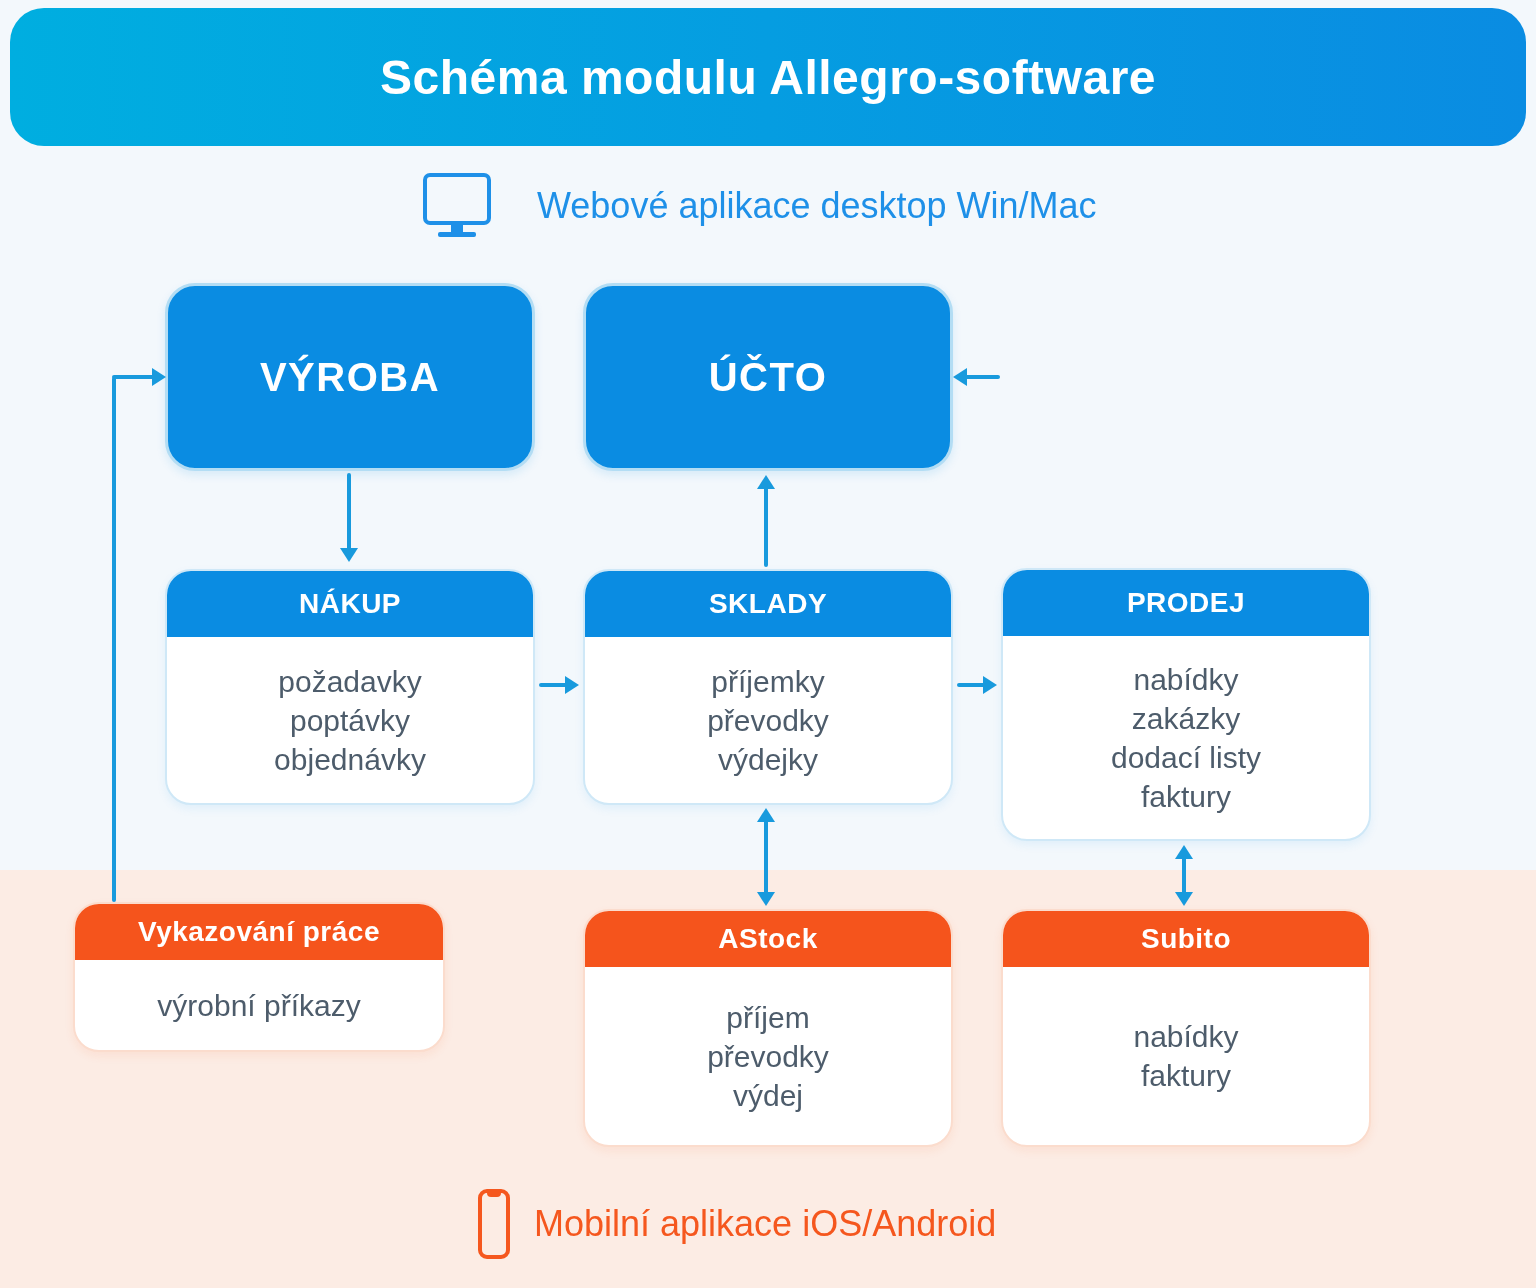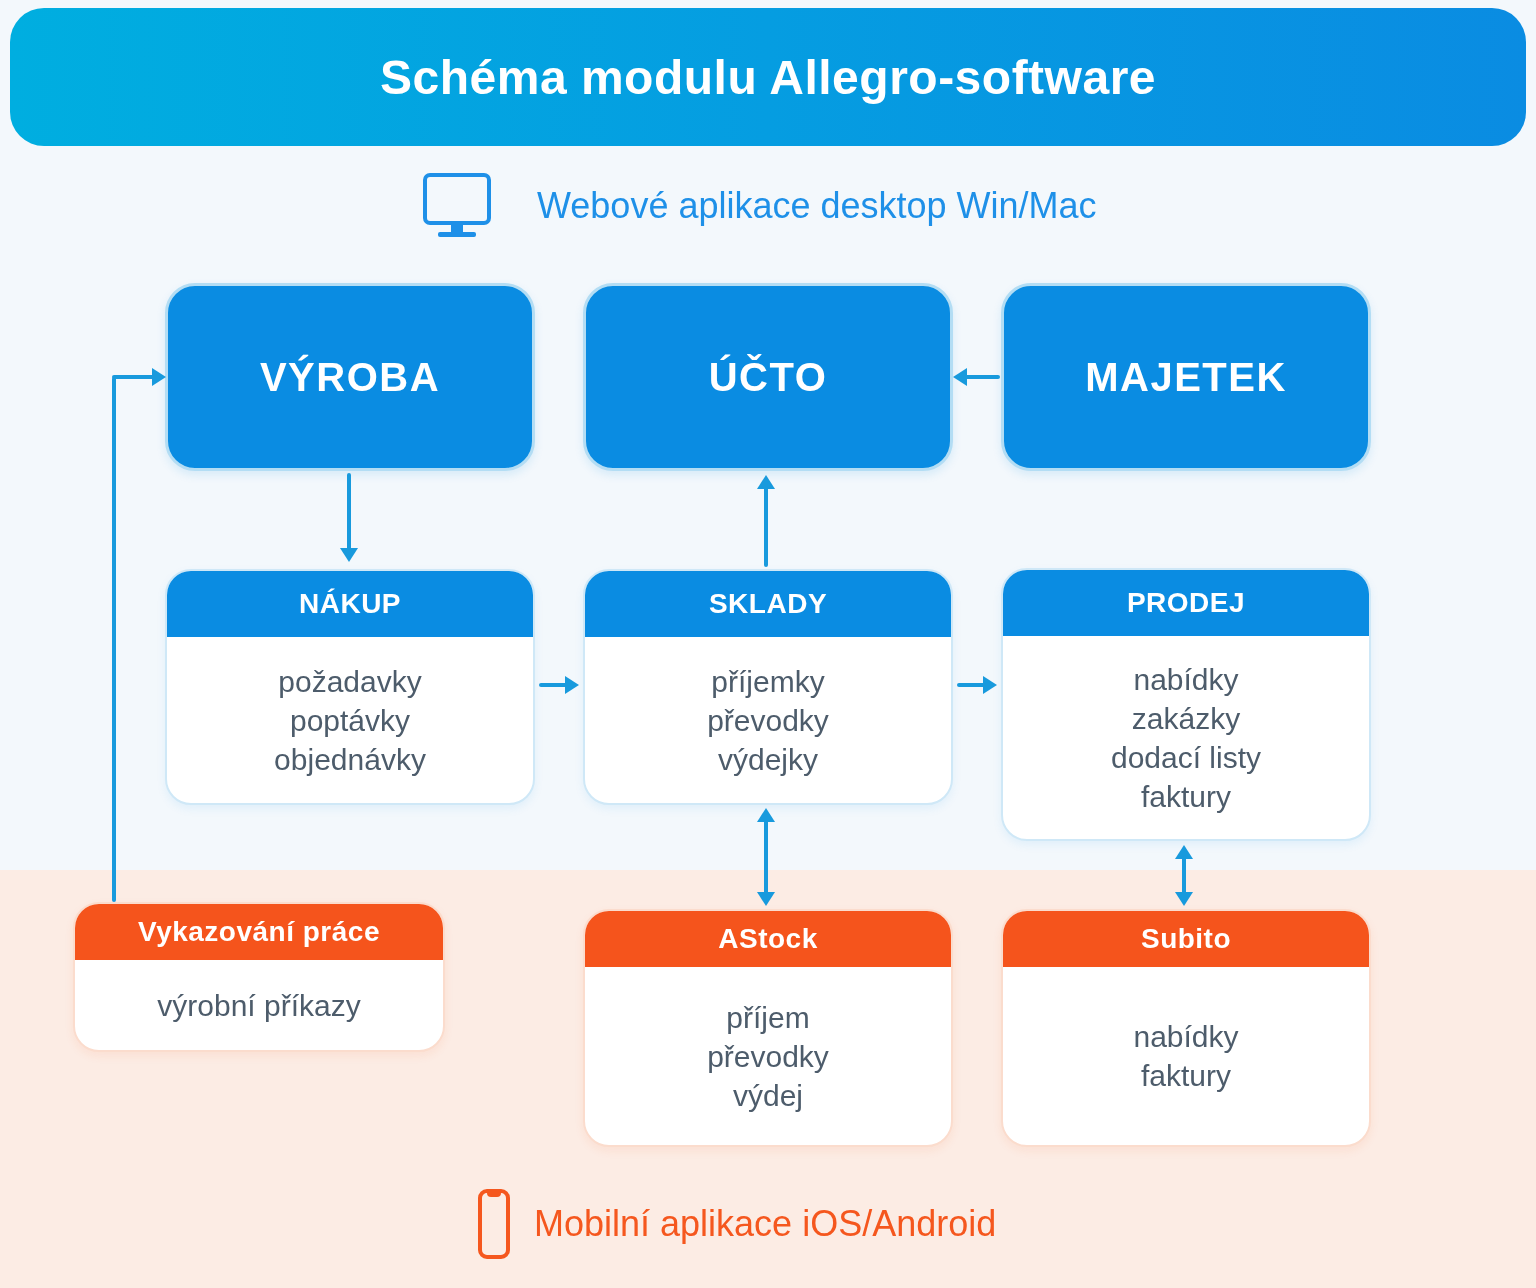--- a/index.html
+++ b/index.html
@@ -107,23 +107,20 @@
     </span>
     <span class="legend-text blue">Webové aplikace desktop Win/Mac</span>
   </div>
 
   <div class="module" style="left:583px">
     <span class="module-label">ÚČTO</span>
   </div>
   <div class="module" style="left:165px">
     <span class="module-label">VÝROBA</span>
   </div>
-  <div class="module" style="left:1001px">
-    <span class="module-label">MAJETEK</span>
-  </div>
 
   <div class="card blue-card" style="left:165px;top:569px;height:236px">
     <div class="card-header">
       <span class="card-title">NÁKUP</span>
     </div>
     <div class="card-body">
       <div class="card-line">požadavky</div>
       <div class="card-line">poptávky</div>
       <div class="card-line">objednávky</div>
     </div>

